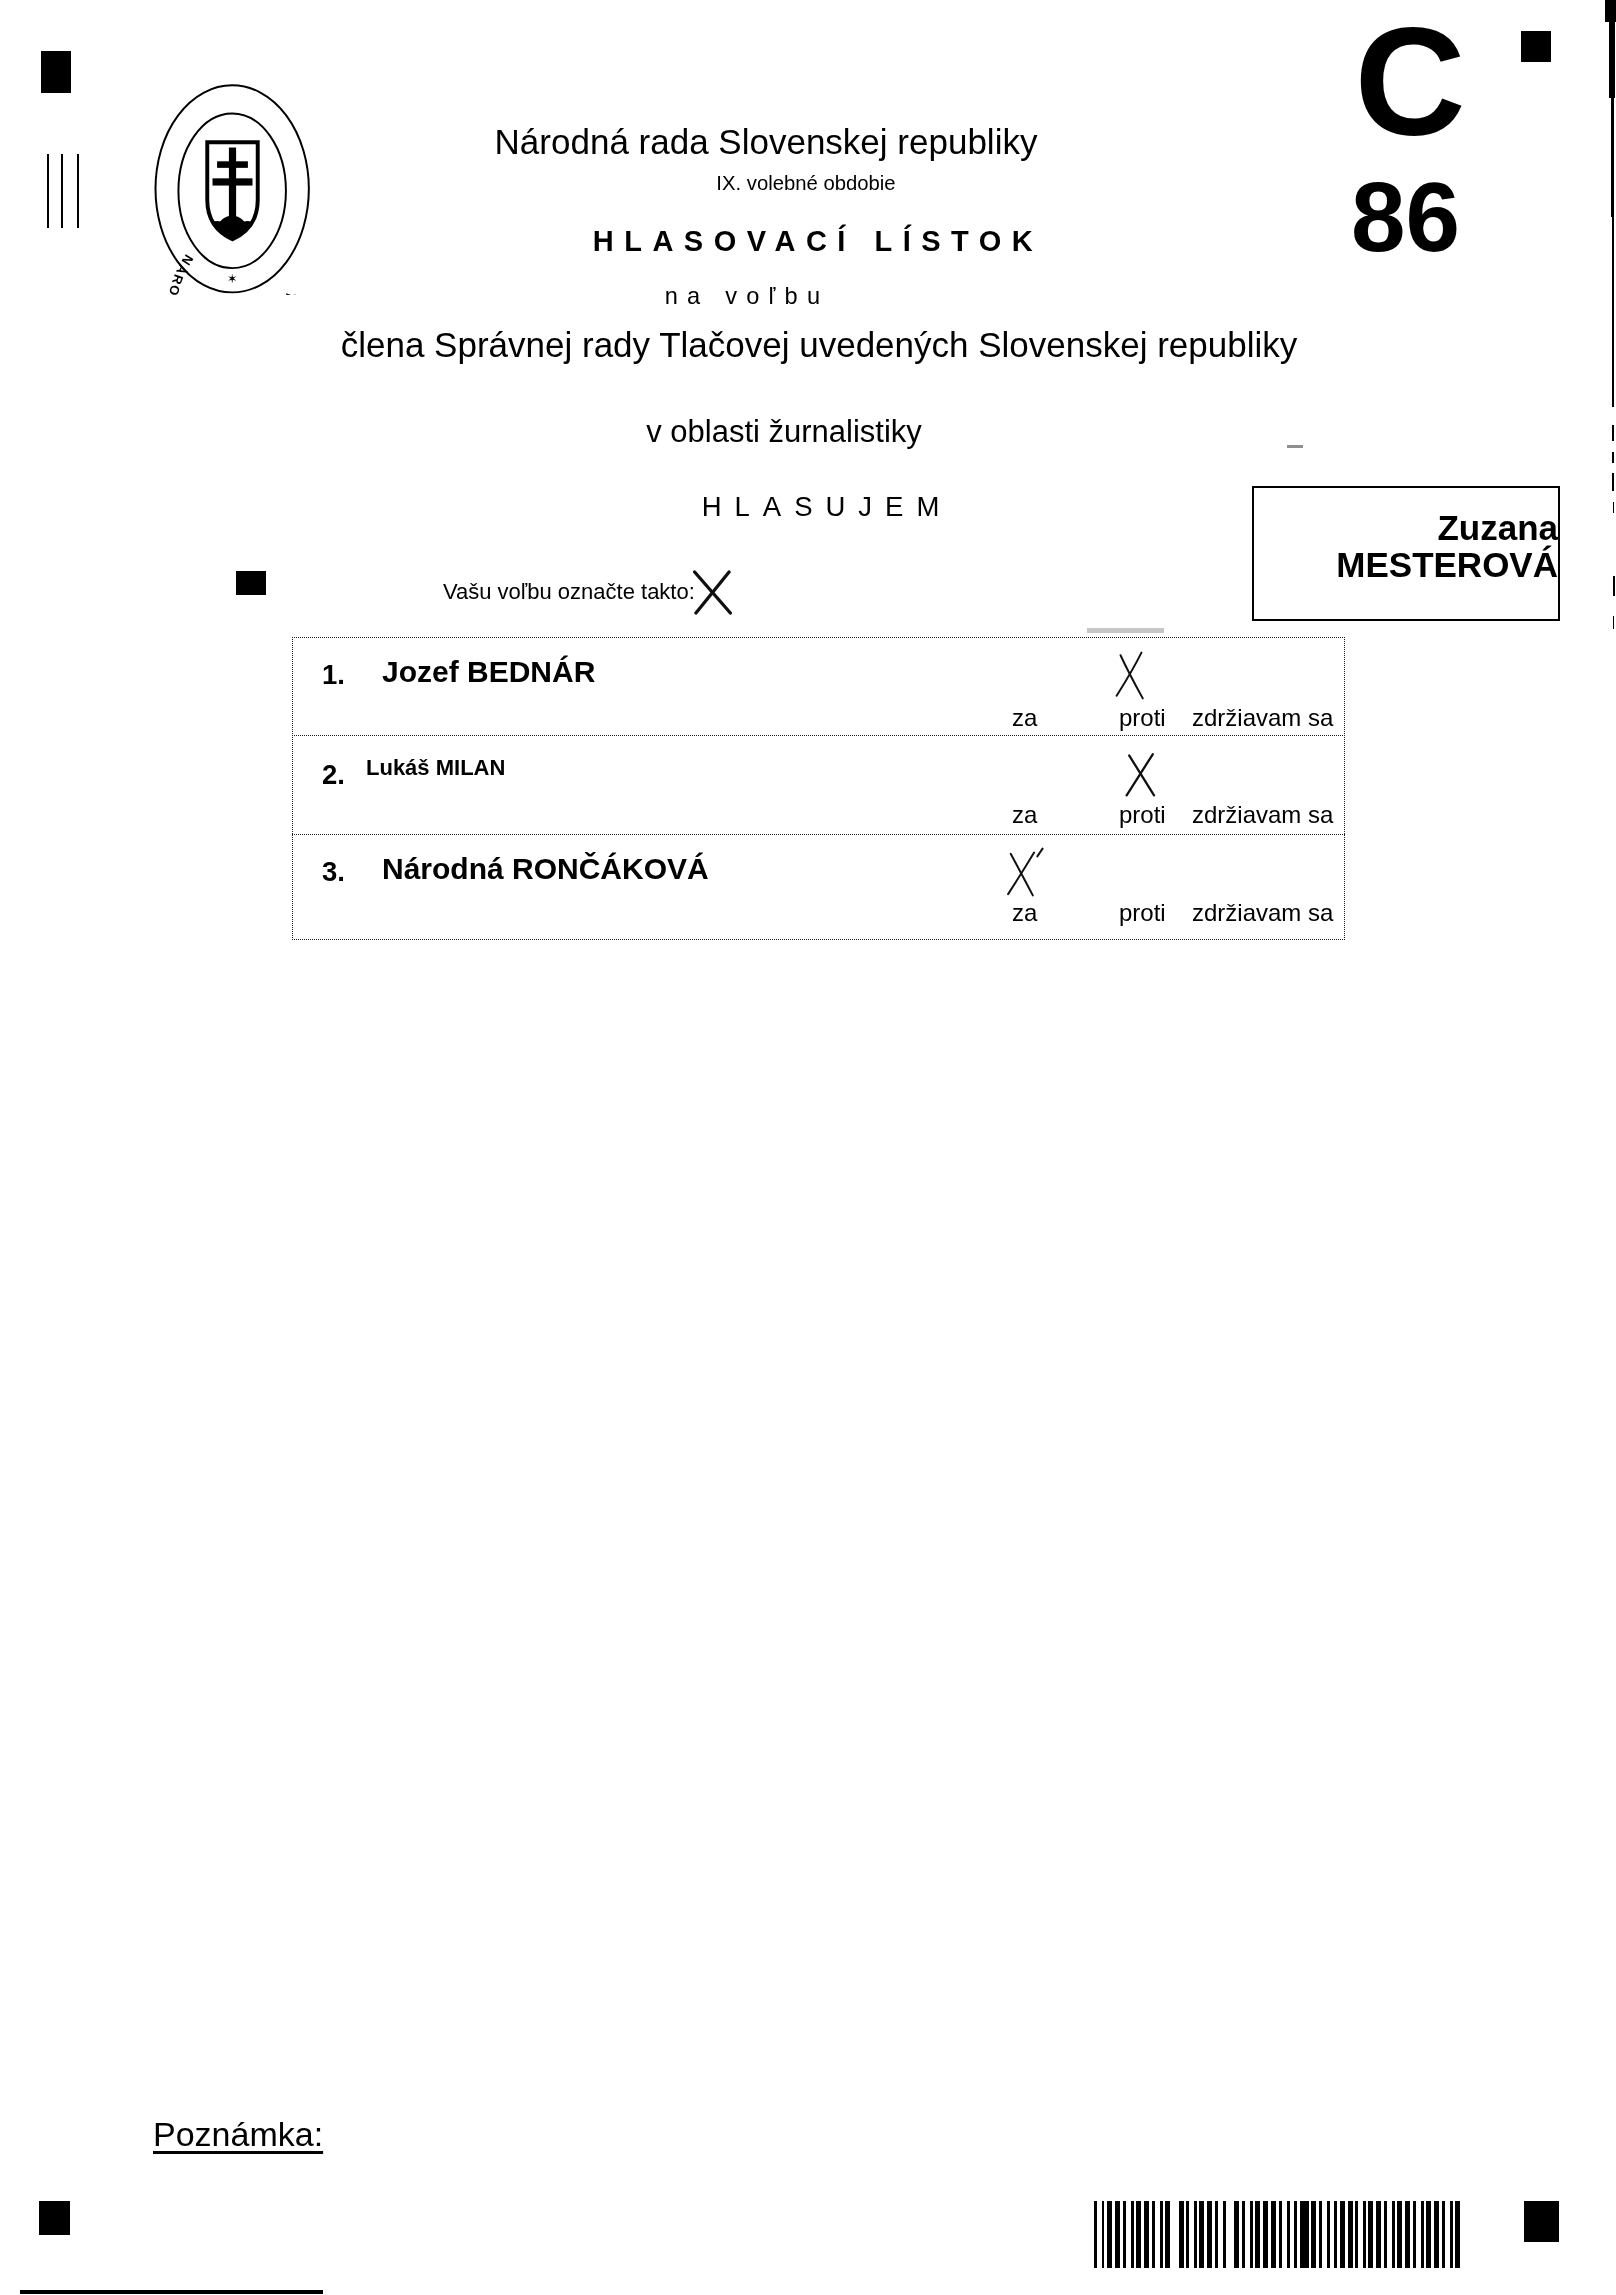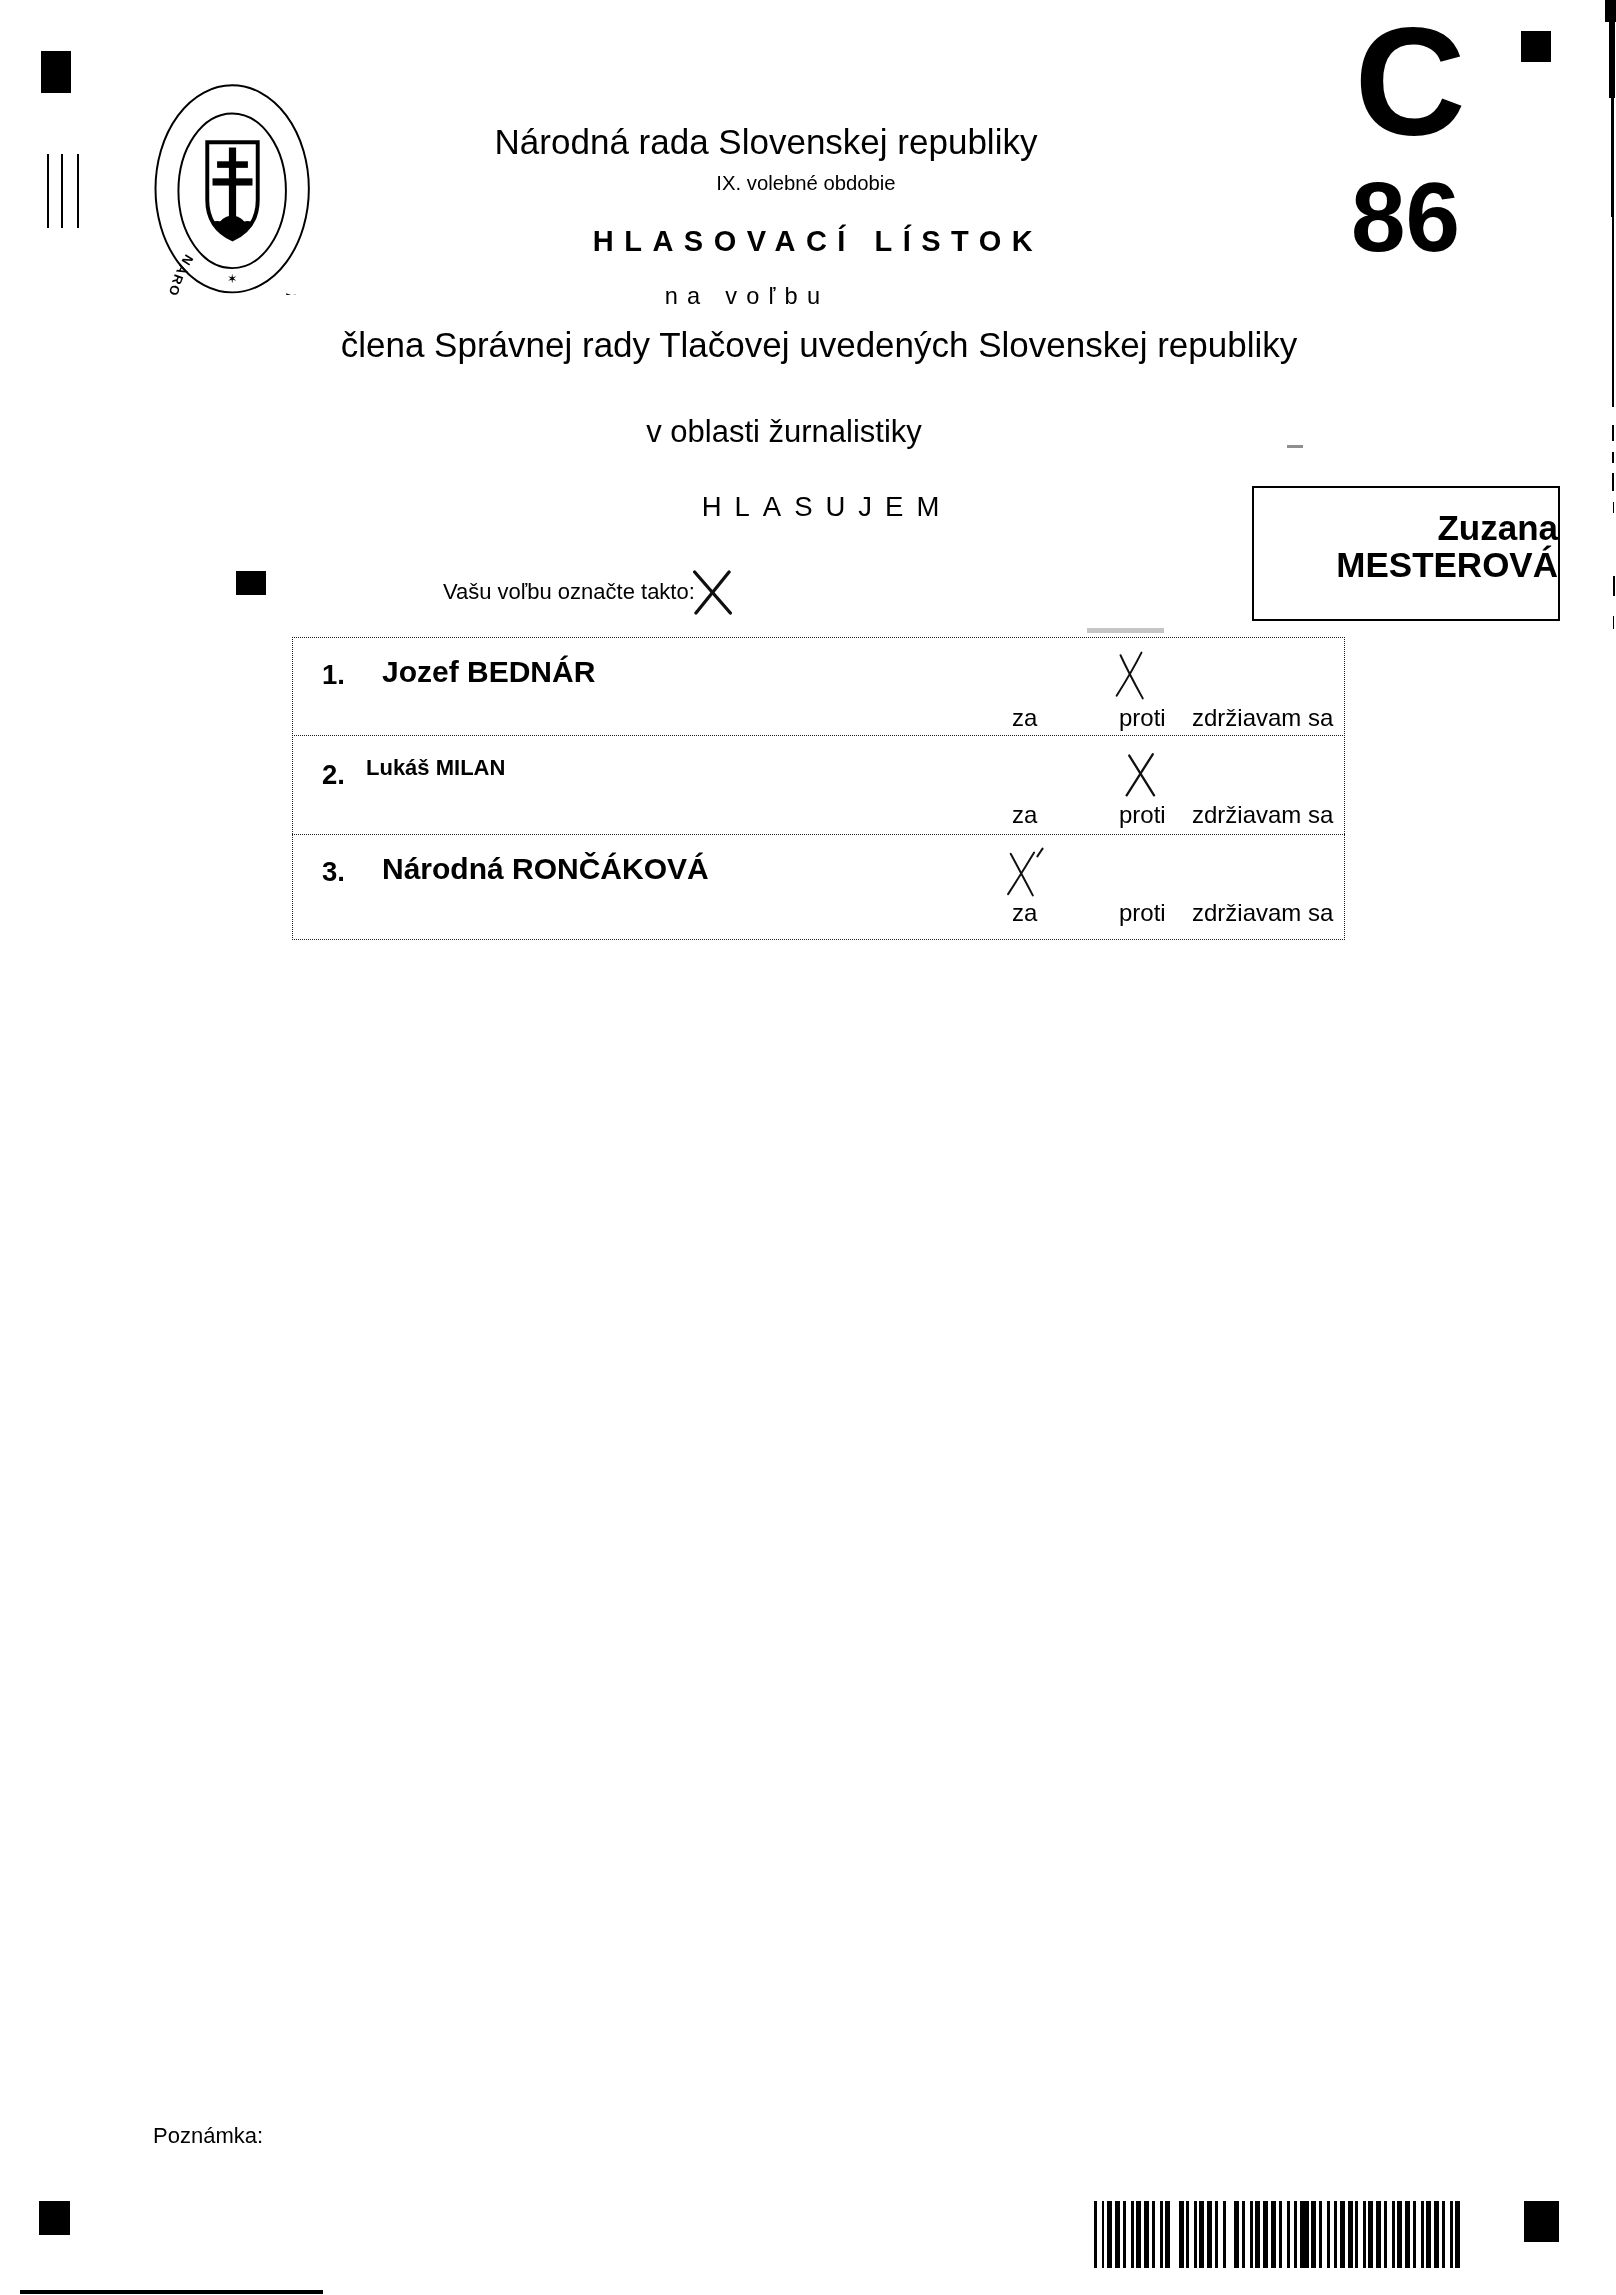--- a/index.html
+++ b/index.html
@@ -16,21 +16,21 @@
     font-weight:bold;
   }
   .cand-box{
     border:1.3px dotted #1b1b1b;box-sizing:border-box;
   }
   .divider{border-top:1.3px dotted #1b1b1b;height:0;}
   .cand-num,.cand-name{font-weight:bold;white-space:nowrap;}
   .opt-label{font-size:24px;white-space:nowrap;}
   .xmark{position:absolute;}
   .xmark path,.x-sample line{stroke:#101010;fill:none;stroke-linecap:round;}
-  .note-label{font-size:22px;text-underline-offset:4.6px;margin-top:8px;}
+  .note-label{font-size:34px;text-decoration:underline;text-underline-offset:4.6px;}
   .note-lines{font-size:30px;line-height:40px;white-space:nowrap;}
   .barcode{position:relative;overflow:hidden;background:#fff;}
   .smudge{position:absolute;}
 </style>
 </head>
 <body>
 
 <div class="page">
 
   <div class="abs blk" style="left:41px;top:51px;width:30px;height:42px"></div>

